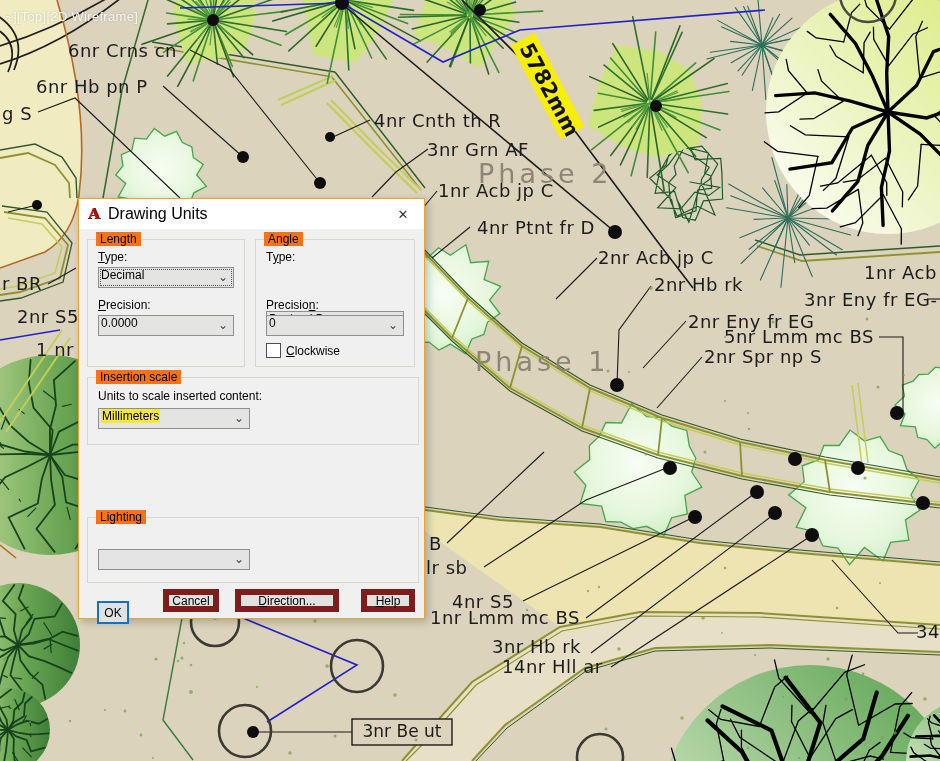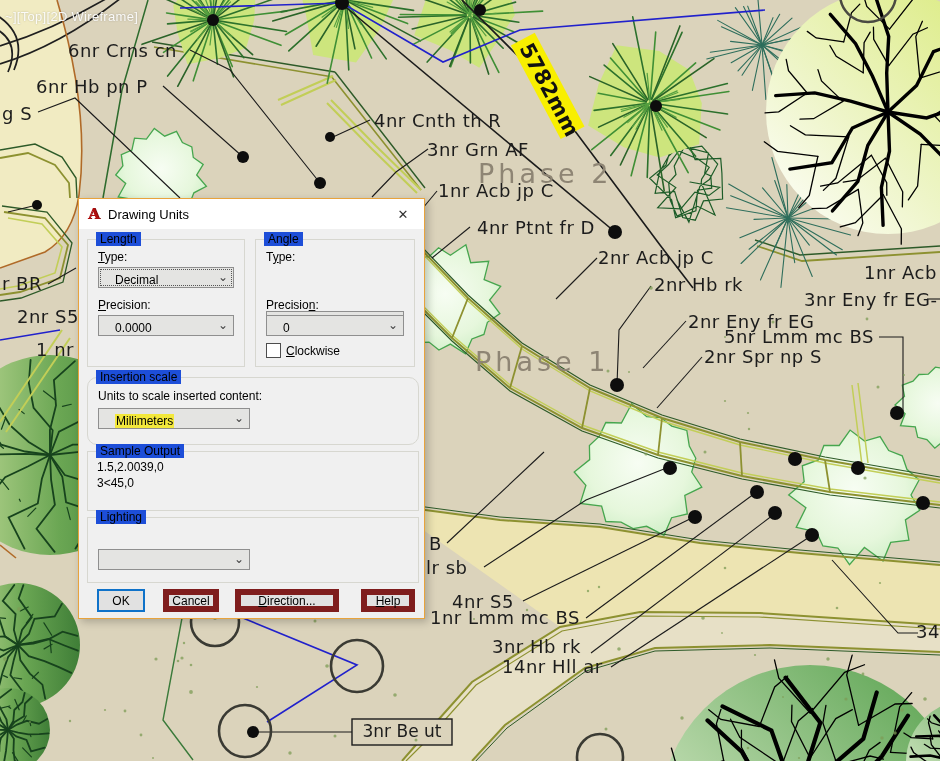--- a/index.html
+++ b/index.html
@@ -12,29 +12,29 @@
   .boxlbl{font:17px "DejaVu Sans",sans-serif;fill:#1c1c1c;}
   #viewport-label{position:absolute;left:5px;top:9px;color:rgba(255,255,255,.92);
                   font-size:13px;letter-spacing:.3px;z-index:5;text-shadow:0 0 2px rgba(0,0,0,.25);}
   
   #dlg{position:absolute;left:78px;top:198px;width:345px;height:419px;background:#f0f0f0;
        border:1px solid #e8a33c;box-shadow:3px 3px 8px rgba(0,0,0,.22);z-index:10;font-size:12px;color:#000;}
   #dlg .titlebar{position:absolute;left:0;top:0;right:0;height:30px;background:#fff;
        display:flex;align-items:center;padding-left:9px;}
   #dlg .acad-icon{color:#b00d0d;font-weight:bold;font-size:15px;width:18px;
        font-family:"DejaVu Serif",serif;text-shadow:1px 0 0 #7e0909;}
-  #dlg .title{font-size:13px;margin-left:2px;}
+  #dlg .title{font-size:16px;margin-left:2px;}
   #dlg .close{position:absolute;right:0;top:0;width:42px;height:30px;display:flex;
        align-items:center;justify-content:center;font-size:13px;color:#333;cursor:pointer;}
   .grp{position:absolute;border:1px solid #d7d7d0;background:#f0f0f0;}
-  .grp .legend{position:absolute;top:-8px;left:8px;background:#1d4ed8;padding:0 4px;line-height:14px;}
+  .grp .legend{position:absolute;top:-8px;left:8px;background:#f97316;padding:0 4px;line-height:14px;}
   .flbl{position:absolute;white-space:nowrap;}
   .u{text-decoration:underline;}
   .combo{position:absolute;height:21px;background:#e4e4e2;border:1px solid #8f8f8f;
-         display:flex;align-items:flex-end;padding:0 16px;box-sizing:border-box;}
+         display:flex;align-items:flex-start;padding:0 2px;box-sizing:border-box;}
   .combo .chev{position:absolute;right:5px;top:2px;color:#444;font-size:12px;}
   .combo.focused{outline:1px dotted #555;outline-offset:-3px;}
   .hl{background:#f3e83b;padding:0 1px;}
   .chk{position:absolute;display:flex;align-items:center;gap:5px;}
   .chk .box{width:13px;height:13px;background:#fff;border:1px solid #4d4d4d;display:inline-block;}
   .btn{position:absolute;top:390px;height:23px;background:#e1e1e1;border:6px solid #7f1d1d;
        display:flex;align-items:center;justify-content:center;font-size:12px;box-sizing:border-box;}
   .btn.def{border:2px solid #0f72c9;}
   .sample-line{position:absolute;left:9px;white-space:nowrap;}
 </style>
@@ -791,44 +791,39 @@
     <div class="combo" style="left:10px;top:75px;width:138px;">
       <span>0</span>
       <span class="chev">⌄</span>
     </div>
     <div class="chk" style="left:10px;top:103px;">
       <span class="box"></span>
       <span><span></span><span class="u">C</span><span>lockwise</span></span>
     </div>
   </div>
 
-  <div class="grp" style="left:8px;top:178px;width:330px;height:66px;border-radius:10px;">
+  <div class="grp" style="left:8px;top:178px;width:330px;height:66px;">
     <span class="legend">Insertion scale</span>
     <span class="flbl" style="left:10px;top:11px;">Units to scale inserted content:</span>
     <div class="combo" style="left:10px;top:30px;width:152px;">
       <span class="hl">Millimeters</span>
       <span class="chev">⌄</span>
     </div>
   </div>
 
-  <div class="grp" style="left:8px;top:252px;width:330px;height:58px;">
-    <span class="legend">Sample Output</span>
-    <div class="sample-line" style="top:8px;">1.5,2.0039,0</div>
-    <div class="sample-line" style="top:24px;">3&lt;45,0</div>
-  </div>
 
   <div class="grp" style="left:8px;top:318px;width:330px;height:64px;text-decoration:underline;">
     <span class="legend">Lighting</span>
     <div class="combo" style="left:10px;top:31px;width:152px;">
       <span></span>
       <span class="chev">⌄</span>
     </div>
   </div>
 
-  <button class="btn def" style="left:18px;width:48px;">OK</button>
+  <button class="btn def" style="left:18px;width:32px;margin-top:12px;">OK</button>
   <button class="btn" style="left:84px;width:56px;">Cancel</button>
   <button class="btn" style="left:156px;width:104px;">
         <span></span>
         <span class="u">D</span>
         <span>irection...</span>
       </button>
   <button class="btn" style="left:282px;width:54px;">
         <span></span>
         <span class="u">H</span>
         <span>elp</span>

